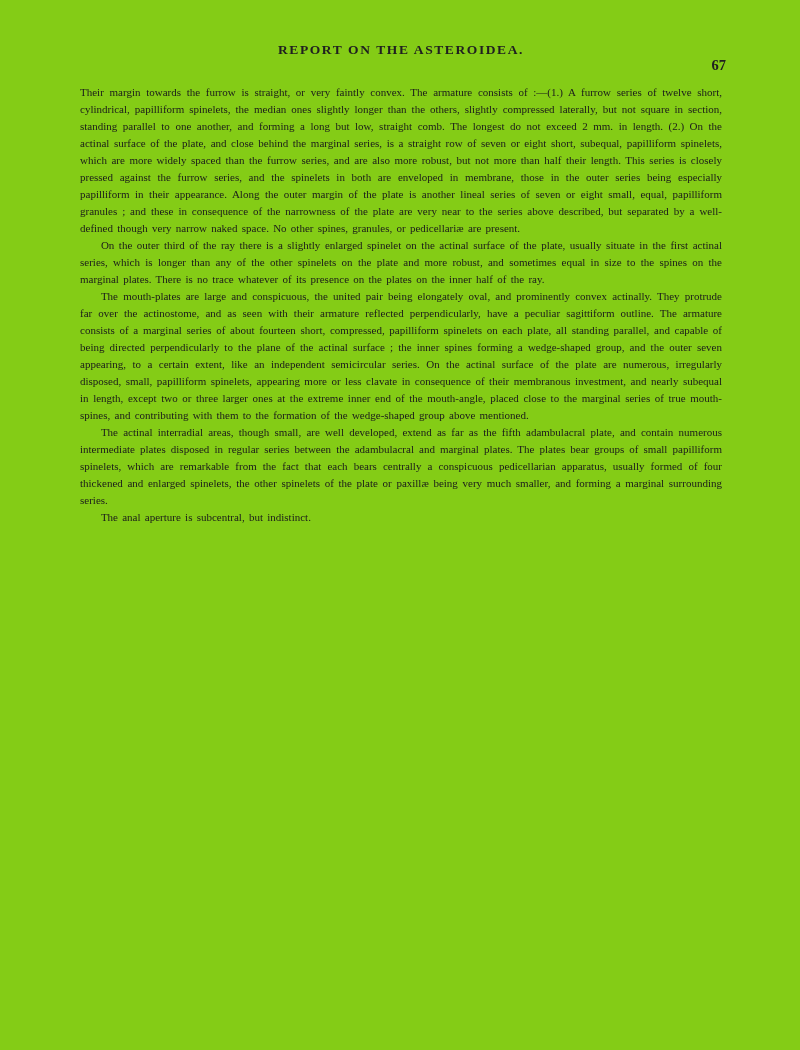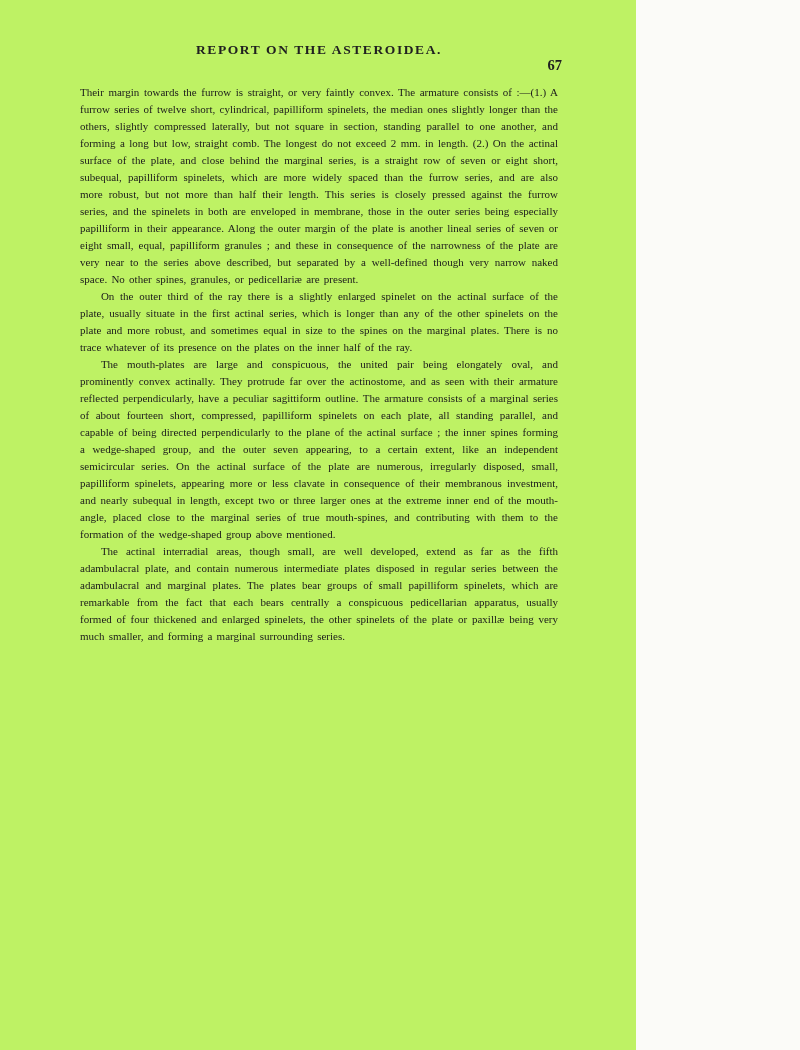--- a/index.html
+++ b/index.html
@@ -9,24 +9,24 @@
   }
   body {
     width: 800px;
     height: 1050px;
     overflow: hidden;
     font-family: "Liberation Serif", "DejaVu Serif", serif;
     color: #1b1b1b;
   }
   .page {
     box-sizing: border-box;
-    width: 636px;
+    width: 800px;
     height: 1050px;
     padding: 42px 78px 0 80px;
-    background: #bef264;
+    background: #84cc16;
   }
   .running-header {
     position: relative;
     height: 22px;
     margin-bottom: 20px;
   }
   .running-title {
     display: block;
     text-align: center;
     font-size: 13.5px;
@@ -66,15 +66,16 @@
   <div class="running-header">
     <span class="running-title">REPORT ON THE ASTEROIDEA.</span>
     <span class="page-number">67</span>
   </div>
 
   <div class="body-text">
     <p class="first">Their margin towards the furrow is straight, or very faintly convex.  The armature consists of :—(1.) A furrow series of twelve short, cylindrical, papilliform spinelets, the median ones slightly longer than the others, slightly compressed laterally, but not square in section, standing parallel to one another, and forming a long but low, straight comb.  The longest do not exceed 2 mm. in length.  (2.) On the actinal surface of the plate, and close behind the marginal series, is a straight row of seven or eight short, subequal, papilliform spinelets, which are more widely spaced than the furrow series, and are also more robust, but not more than half their length.  This series is closely pressed against the furrow series, and the spinelets in both are enveloped in membrane, those in the outer series being especially papilliform in their appearance.  Along the outer margin of the plate is another lineal series of seven or eight small, equal, papilliform granules ; and these in consequence of the narrowness of the plate are very near to the series above described, but separated by a well-defined though very narrow naked space.  No other spines, granules, or pedicellariæ are present.</p>
     <p>On the outer third of the ray there is a slightly enlarged spinelet on the actinal surface of the plate, usually situate in the first actinal series, which is longer than any of the other spinelets on the plate and more robust, and sometimes equal in size to the spines on the marginal plates.  There is no trace whatever of its presence on the plates on the inner half of the ray.</p>
     <p>The mouth-plates are large and conspicuous, the united pair being elongately oval, and prominently convex actinally.  They protrude far over the actinostome, and as seen with their armature reflected perpendicularly, have a peculiar sagittiform outline.  The armature consists of a marginal series of about fourteen short, compressed, papilliform spinelets on each plate, all standing parallel, and capable of being directed perpendicularly to the plane of the actinal surface ; the inner spines forming a wedge-shaped group, and the outer seven appearing, to a certain extent, like an independent semicircular series.  On the actinal surface of the plate are numerous, irregularly disposed, small, papilliform spinelets, appearing more or less clavate in consequence of their membranous investment, and nearly subequal in length, except two or three larger ones at the extreme inner end of the mouth-angle, placed close to the marginal series of true mouth-spines, and contributing with them to the formation of the wedge-shaped group above mentioned.</p>
     <p>The actinal interradial areas, though small, are well developed, extend as far as the fifth adambulacral plate, and contain numerous intermediate plates disposed in regular series between the adambulacral and marginal plates.  The plates bear groups of small papilliform spinelets, which are remarkable from the fact that each bears centrally a conspicuous pedicellarian apparatus, usually formed of four thickened and enlarged spinelets, the other spinelets of the plate or paxillæ being very much smaller, and forming a marginal surrounding series.</p>
+    <p>The anal aperture is subcentral, but indistinct.</p>
   </div>
 
 </div>
 
 </body></html>

